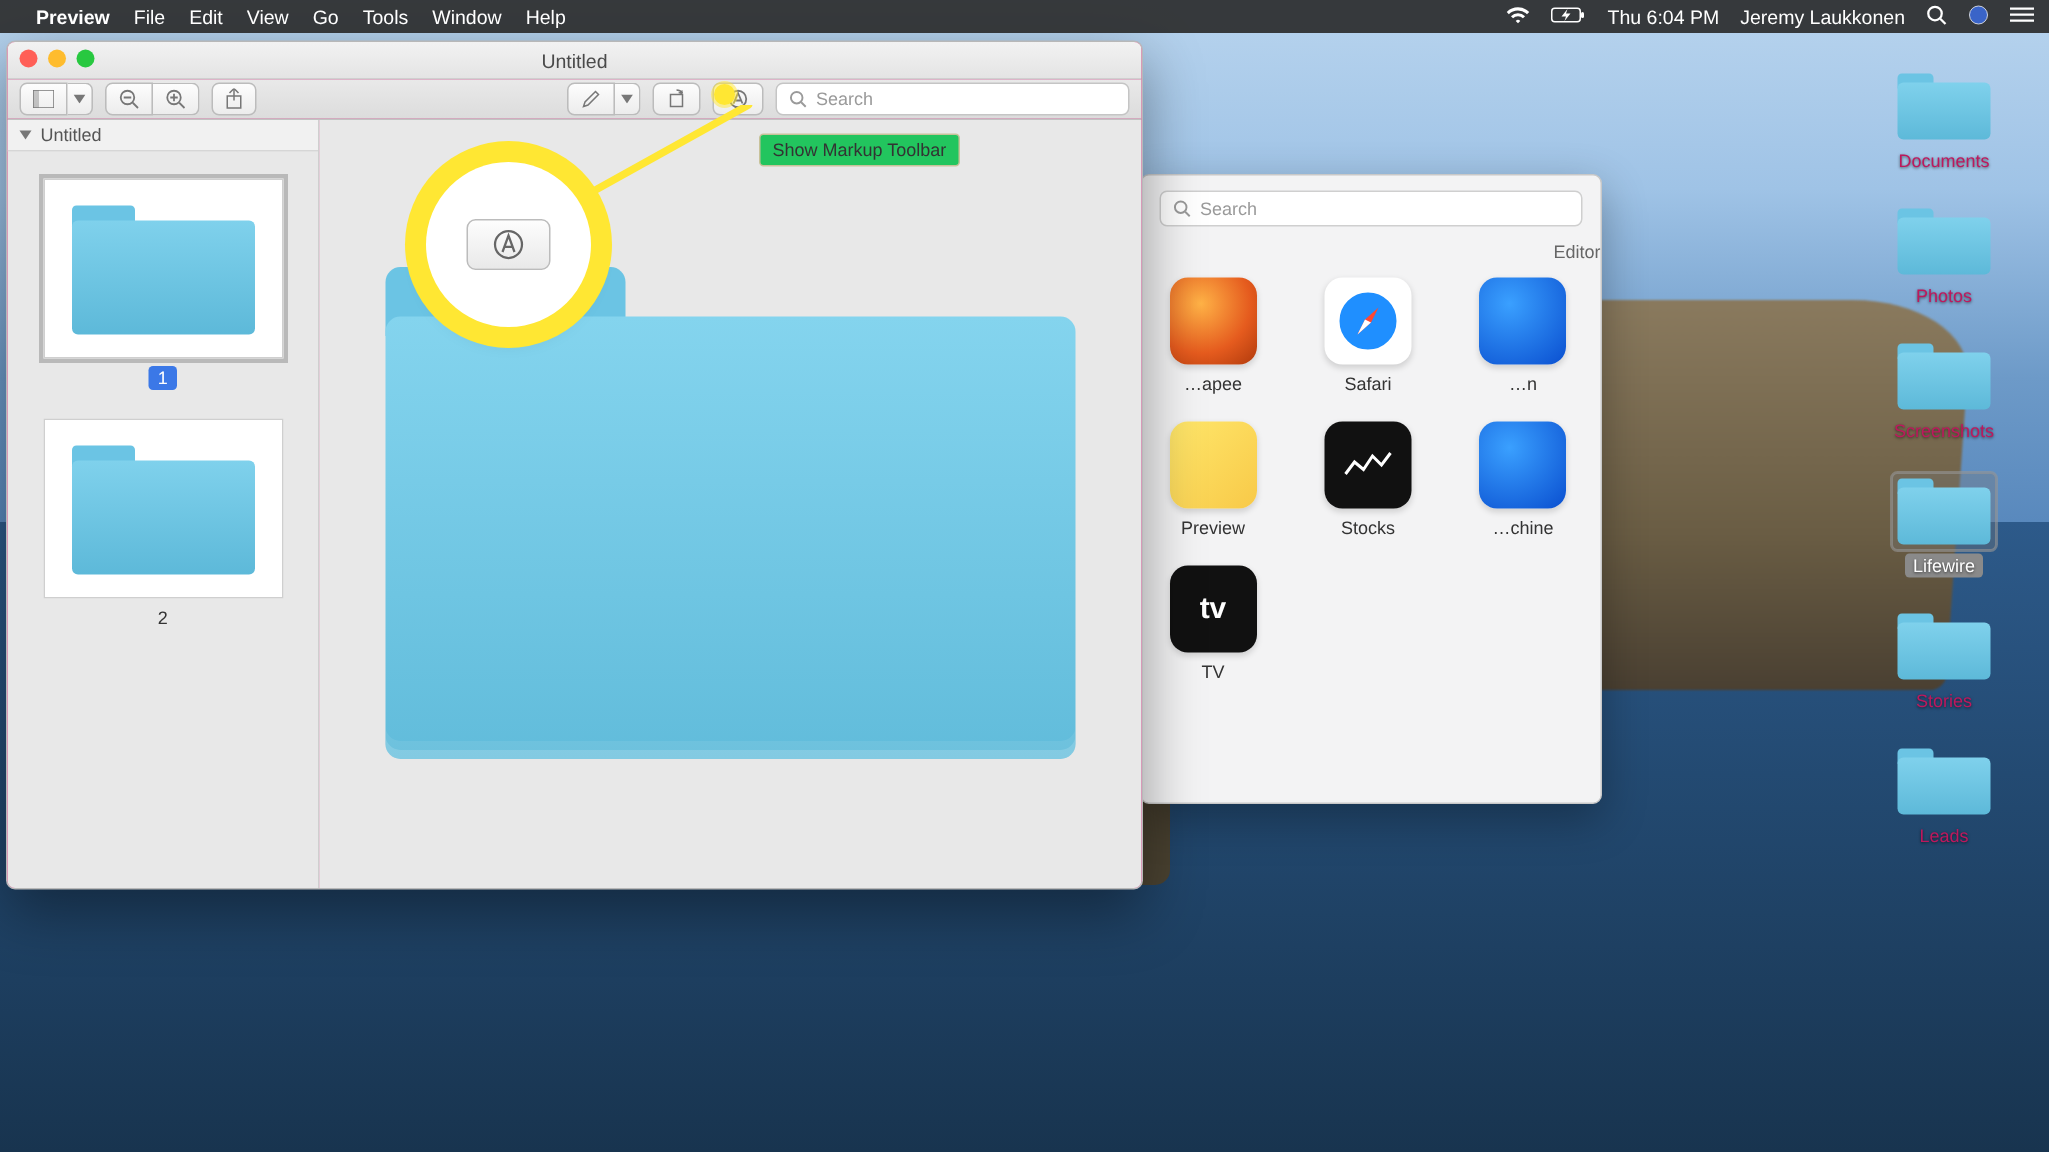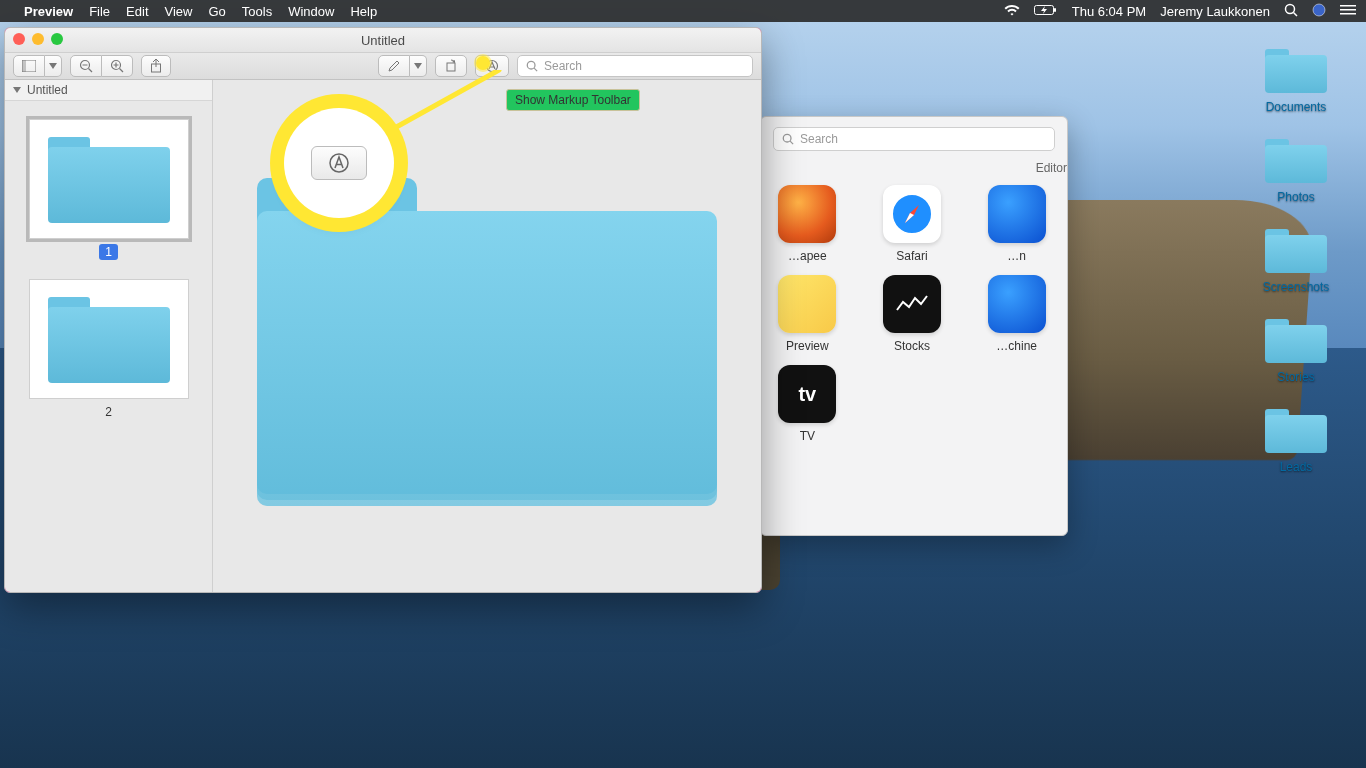--- a/index.html
+++ b/index.html
@@ -12,31 +12,31 @@
   
   .menubar { position:absolute; top:0; left:0; right:0; height:22px; background: rgba(40,40,40,0.9); display:flex; align-items:center; color:#fff; font-size:13px; z-index:50; padding:0 10px 0 10px; }
   .menubar .apple { font-size:14px; margin-right:14px;}
   .menubar .app { font-weight:700; margin-right:16px;}
   .menubar .m { margin-right:16px; cursor:default;}
   .menubar .right { margin-left:auto; display:flex; align-items:center; gap:14px;}
   .menubar svg { fill:#fff; }
   
   .desk-folders { position:absolute; right:20px; top:45px; width:100px; z-index:5; display:flex; flex-direction:column; gap:20px; align-items:center;}
   .desk-item { display:flex; flex-direction:column; align-items:center; gap:2px; cursor:default;}
-  .desk-item .lbl { font-size:12px; color:#0369a1; text-shadow:0 1px 2px rgba(0,0,0,.6); padding:1px 5px; border-radius:3px;}
+  .desk-item .lbl { font-size:12px; color:#be185d; text-shadow:0 1px 2px rgba(0,0,0,.6); padding:1px 5px; border-radius:3px;}
   .desk-item.sel .fld { outline:2px solid rgba(150,150,150,.6); outline-offset:-1px; border-radius:4px; background:rgba(120,120,120,.35);}
   .desk-item.sel .lbl { background:#8a8a8a; color:#fff;}
   .fld { width:70px; height:52px; position:relative;}
   .fld::before { content:""; position:absolute; left:4px; top:4px; width:24px; height:10px; background:#6bc4e4; border-radius:3px 3px 0 0;}
   .fld::after { content:""; position:absolute; left:4px; top:10px; right:4px; bottom:4px; background:linear-gradient(180deg,#7fd1ec,#5db9d9); border-radius:4px;}
   
   .apps-window { position:absolute; left:760px; top:116px; width:308px; height:420px; background:#f3f3f4; border:1px solid #c8c8c8; border-radius:6px; box-shadow:0 10px 30px rgba(0,0,0,.3); z-index:8; overflow:hidden;}
   .apps-search { margin:10px 12px; height:24px; background:#fff; border:1px solid #cfcfcf; border-radius:5px; display:flex; align-items:center; padding:0 8px; color:#9a9a9a; font-size:12px; gap:6px;}
   .apps-header { text-align:right; font-size:12px; color:#666; margin:4px 0 10px;}
-  .apps-grid { display:grid; grid-template-columns: repeat(3, 1fr); column-gap:8px; row-gap:18px; padding:0 4px 8px 0;gap:12px; }
+  .apps-grid { display:grid; grid-template-columns: repeat(3, 1fr); column-gap:8px; row-gap:18px; padding:0 4px 8px 0; }
   .app-cell { display:flex; flex-direction:column; align-items:center; gap:6px; font-size:12px; color:#333;}
   .app-cell .name{ text-align:center;}
   .ico { width:58px; height:58px; border-radius:12px; display:flex; align-items:center; justify-content:center; font-size:28px; box-shadow:0 2px 4px rgba(0,0,0,.15);}
   .ico.red{background:radial-gradient(circle at 35% 30%,#ffb347,#e55b1e 60%,#b03a0c);}
   .ico.rem{background:#fff;}
   .ico.saf{background:#fff;}
   .ico.blue{background:radial-gradient(circle at 35% 30%,#3aa0ff,#0a4fd0);}
   .ico.stick{background:linear-gradient(135deg,#ffe76b,#f8c948);}
   .ico.stocks{background:#111;color:#fff;}
   .ico.tv{background:#111;color:#fff;border-radius:12px;}
@@ -132,20 +132,24 @@
       <span class="lbl">Documents</span>
     </div>
   <div class="desk-item">
       <div class="fld"></div>
       <span class="lbl">Photos</span>
     </div>
   <div class="desk-item">
       <div class="fld"></div>
       <span class="lbl">Screenshots</span>
     </div>
+  <div class="desk-item sel">
+      <div class="fld"></div>
+      <span class="lbl">Lifewire</span>
+    </div>
   <div class="desk-item">
       <div class="fld"></div>
       <span class="lbl">Stories</span>
     </div>
   <div class="desk-item">
       <div class="fld"></div>
       <span class="lbl">Leads</span>
     </div>
 </div>
 

